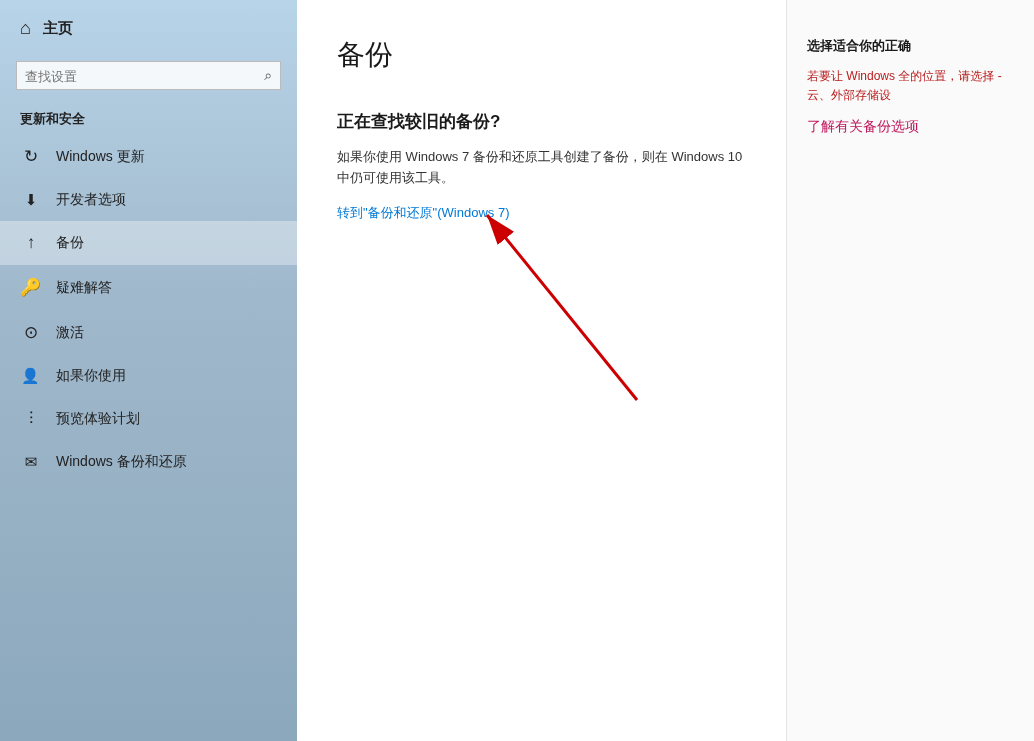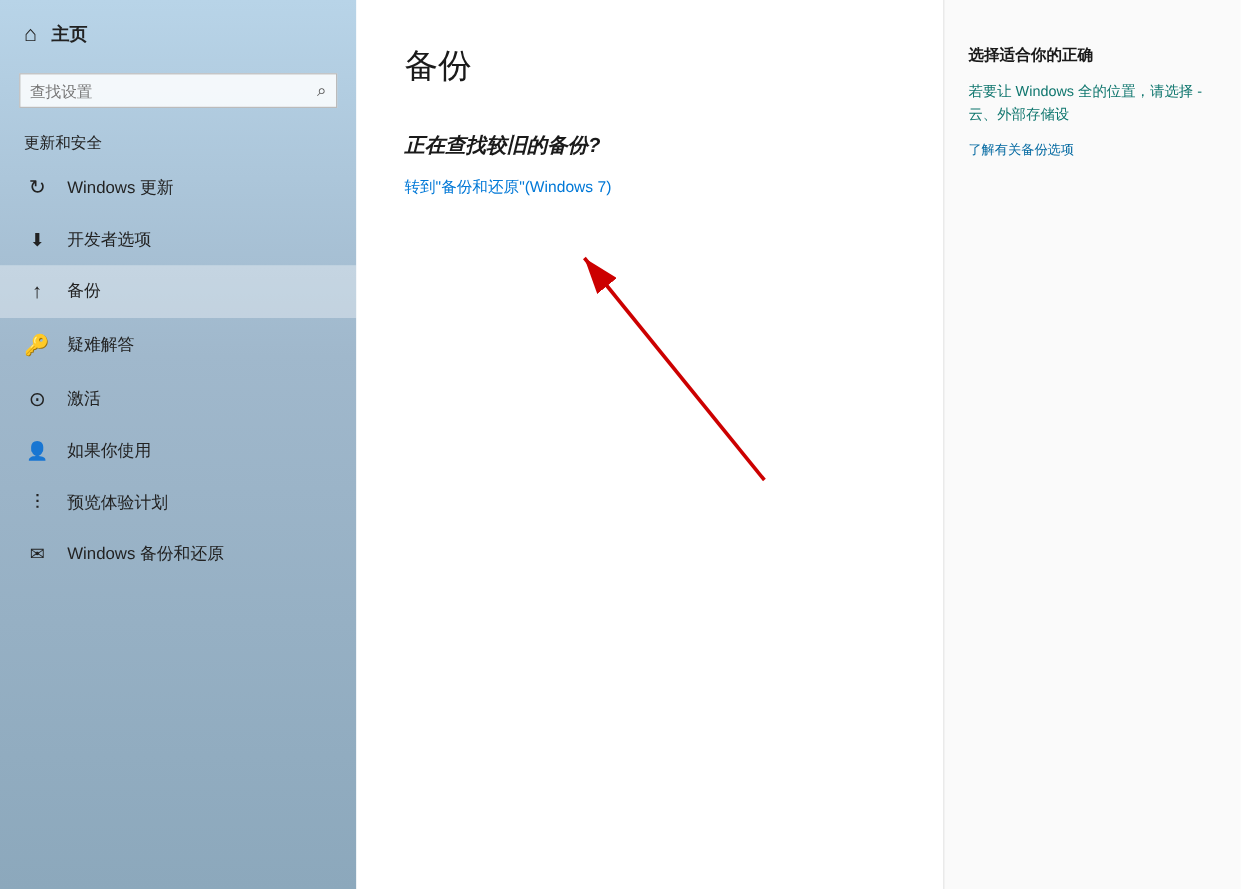--- a/index.html
+++ b/index.html
@@ -62,21 +62,21 @@
 
     .search-icon-btn {
       color: #555;
       font-size: 14px;
       cursor: pointer;
     }
 
     .section-header {
       padding: 8px 20px 6px 20px;
       font-size: 13px;
-      font-weight: 400;
+      font-weight: 700;
       color: #222;
     }
 
     .nav-item {
       display: flex;
       align-items: center;
       padding: 12px 20px;
       gap: 14px;
       cursor: pointer;
       color: #222;
@@ -116,21 +116,20 @@
       font-weight: 300;
       color: #1a1a1a;
       margin-bottom: 36px;
     }
 
     .section-title {
       font-size: 17px;
       font-weight: 600;
       color: #1a1a1a;
       margin-bottom: 14px;
-      font-style: italic;
     }
 
     .description-text {
       font-size: 13px;
       color: #333;
       line-height: 1.6;
       max-width: 440px;
       margin-bottom: 14px;
     }
 
@@ -155,28 +154,28 @@
 
     .right-panel-title {
       font-size: 13px;
       font-weight: 600;
       color: #1a1a1a;
       margin-bottom: 10px;
     }
 
     .right-panel-text {
       font-size: 12px;
-      color: #0f766e;
+      color: #b91c1c;
       margin-bottom: 10px;
       line-height: 1.6;
     }
 
     .right-panel-link {
-      color: #0369a1;
-      font-size: 11px;
+      color: #be185d;
+      font-size: 14px;
       cursor: pointer;
       text-decoration: none;
     }
   </style>
 </head>
 <body>
 
 <div class="sidebar">
   <div class="sidebar-home">
     <span class="home-icon">⌂</span>
@@ -230,20 +229,21 @@
     <span>Windows 备份和还原</span>
   </div>
 </div>
 
 <div class="main-content">
   <div class="main-center">
     <h1 class="page-title">备份</h1>
 
     <h2 class="section-title">正在查找较旧的备份?</h2>
 
+    <p class="description-text">如果你使用 Windows 7 备份和还原工具创建了备份，则在 Windows 10 中仍可使用该工具。</p>
 
     <a class="link-blue" href="#">转到"备份和还原"(Windows 7)</a>
 
     
     <svg style="position:absolute; left: 60px; top: 130px; pointer-events:none;" width="420" height="280" viewBox="0 0 420 280">
 
       <defs>
         <marker id="arrowhead" markerWidth="10" markerHeight="7" refX="10" refY="3.5" orient="auto">
           <polygon points="0 0, 10 3.5, 0 7" fill="#cc0000"></polygon>
         </marker>

